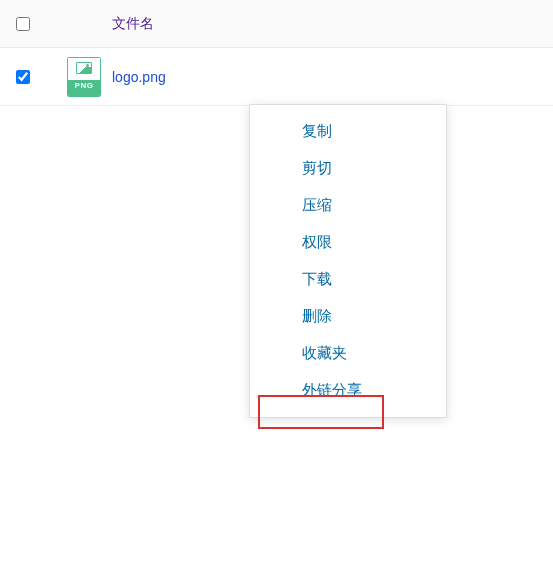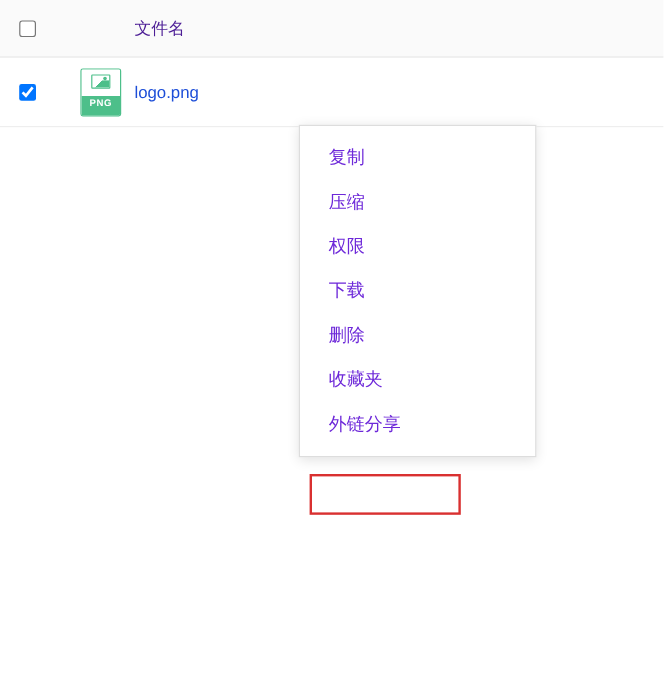--- a/index.html
+++ b/index.html
@@ -114,22 +114,23 @@
   top: 104px;
   width: 198px;
   background: #fff;
   border: 1px solid #ddd;
   box-shadow: 0 2px 10px rgba(0,0,0,0.12);
   padding: 8px 0;
 }
 .menu-item {
   padding: 9px 24px;
   font-size: 15px;
-  color: #6d28d9;
+  color: #0369a1;
   cursor: pointer;
+  margin-left: 28px;
 }
 .highlight-box {
   position: absolute;
   left: 258px;
   top: 395px;
   width: 126px;
   height: 34px;
   border: 2px solid #d93030;
   pointer-events: none;
 }
@@ -160,20 +161,21 @@
         </div>
         <div class="file-icon-label">PNG</div>
       </div>
     </div>
     <div class="col-name filename">logo.png</div>
   </div>
 </div>
 
 <div class="context-menu">
   <div class="menu-item">复制</div>
+  <div class="menu-item">剪切</div>
   <div class="menu-item">压缩</div>
   <div class="menu-item">权限</div>
   <div class="menu-item">下载</div>
   <div class="menu-item">删除</div>
   <div class="menu-item">收藏夹</div>
   <div class="menu-item">外链分享</div>
 </div>
 
 <div class="highlight-box"></div>
 

